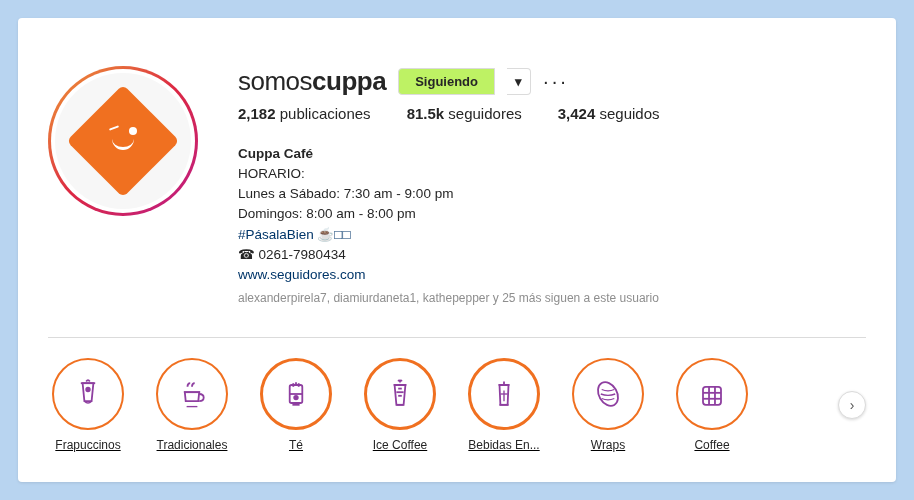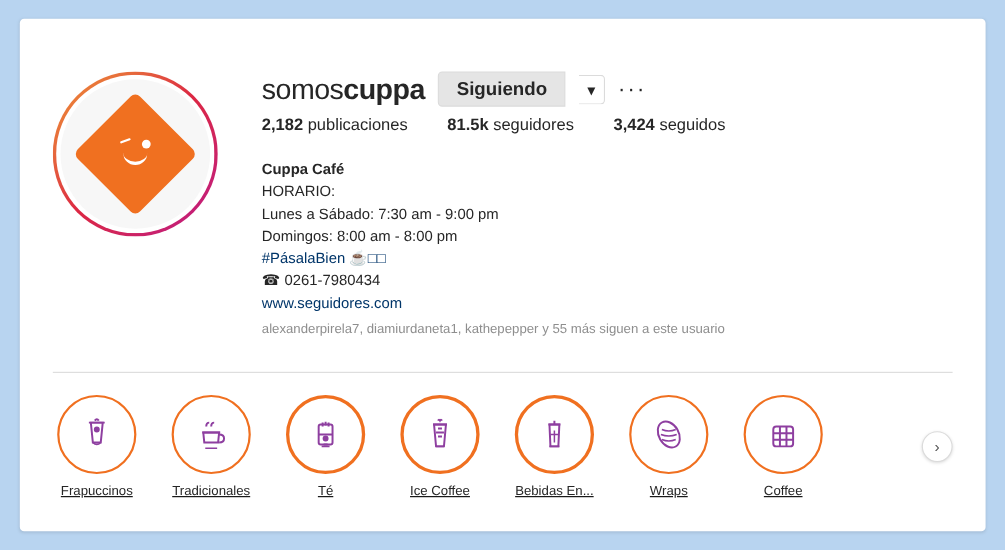--- a/index.html
+++ b/index.html
@@ -113,25 +113,25 @@
     .username {
       font-size: 26px;
       font-weight: 300;
       color: #262626;
       letter-spacing: -0.5px;
     }
     .username span.bold {
       font-weight: 600;
     }
     .btn-following {
-      background: #e5e5e5;
+      background: #bef264;
       border: 1px solid #dbdbdb;
       border-radius: 4px 0 0 4px;
       padding: 5px 16px;
-      font-size: 17px;
+      font-size: 13px;
       font-weight: 600;
       color: #262626;
       cursor: pointer;
     }
     .btn-dropdown {
       background: #fff;
       border: 1px solid #dbdbdb;
       border-left: none;
       border-radius: 0 4px 4px 0;
       padding: 5px 8px;
@@ -295,21 +295,21 @@
 
       <div class="bio-section">
         <div class="name">Cuppa Café</div>
         <div>HORARIO:</div>
         <div>Lunes a Sábado: 7:30 am - 9:00 pm</div>
         <div>Domingos: 8:00 am - 8:00 pm</div>
         <div><span class="hashtag">#PásalaBien ☕□□</span></div>
         <div>☎ 0261-7980434</div>
         <div><a class="link" href="#">www.seguidores.com</a></div>
         <div class="followers-note">
-          <span>alexanderpirela7, diamiurdaneta1, kathepepper y 55 más siguen a este usuario</span>
+          <span>alexanderpirela7, diamiurdaneta1, kathepepper y 25 más siguen a este usuario</span>
         </div>
       </div>
     </div>
   </div>
 
   <div class="highlights-section">
     <div class="highlights-scroll">
 
       <div class="highlight-item">
         <div class="highlight-circle">

